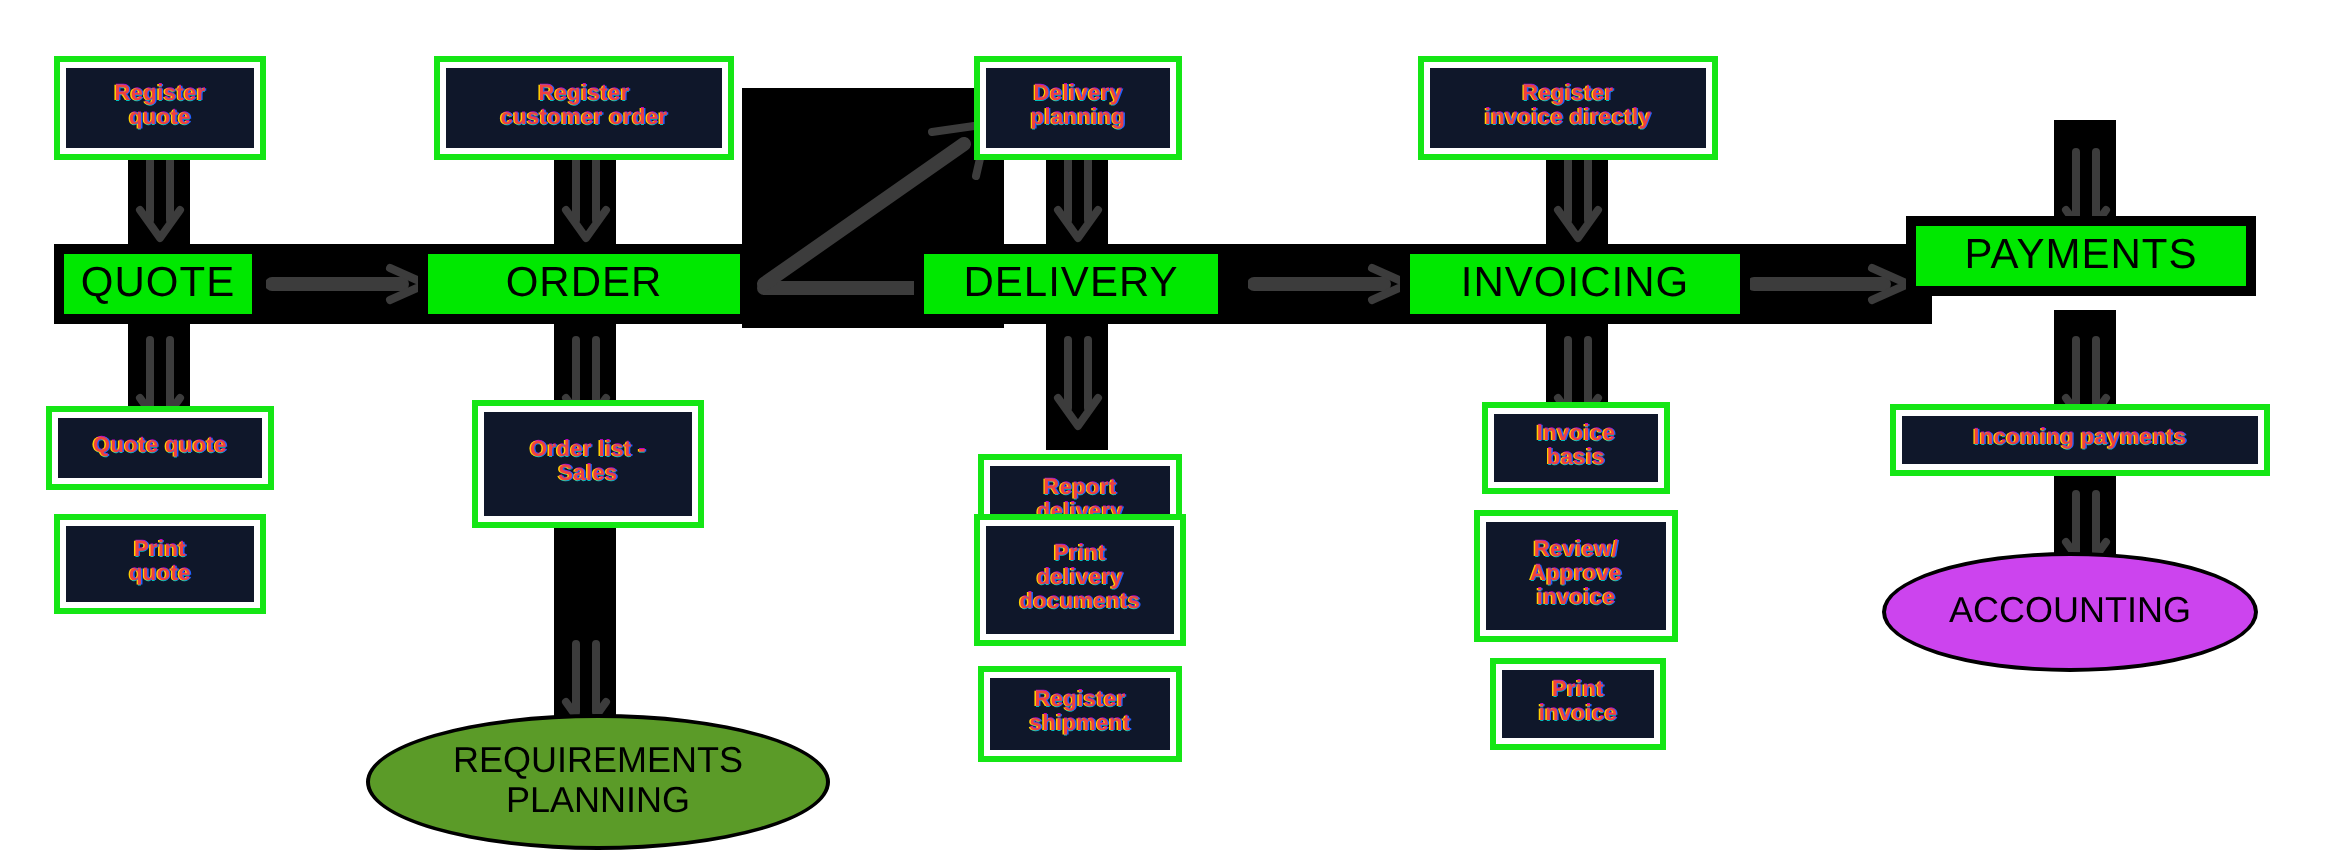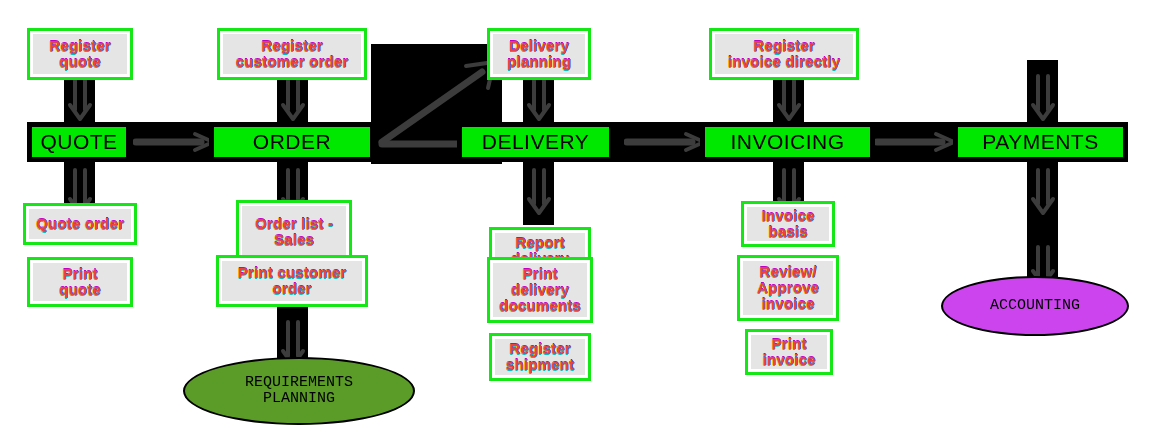--- a/index.html
+++ b/index.html
@@ -23,27 +23,27 @@
   
   .act{
     position:absolute;
     background:#ffffff;
     border:3px solid #15e615;
     box-sizing:border-box;
     padding:3px;
     z-index:7;
   }
   .act .inner{
-    background:#e5e5e5;
+    background:#0f172a;
     width:100%;height:100%;
     box-sizing:border-box;
     display:flex;align-items:center;justify-content:center;
     text-align:center;
     line-height:1.08;
-    font-size:15px;
+    font-size:11px;
     font-family:"Liberation Sans",sans-serif;
     font-weight:bold;
     letter-spacing:.2px;
     
     color:#f04040;
     text-shadow:
        0.7px 0 0 #2060ff,
       -0.7px 0 0 #ffd000,
        0 0.6px 0 #00c0c0,
        0 -0.6px 0 #c000c0;
@@ -51,23 +51,23 @@
 
   
   .ellipse{
     position:absolute;
     border-radius:50%;
     border:2px solid #000000;
     box-sizing:border-box;
     display:flex;align-items:center;justify-content:center;
     text-align:center;
     color:#000000;
-    font-size:15px;
+    font-size:18px;
     line-height:1.1;
-    font-family:Liberation Mono, monospace;
+    font-family:Liberation Sans, sans-serif;
     z-index:6;
   }
 
   
   .vband{position:absolute;background:#000000;z-index:3;}
   .hband{position:absolute;background:#000000;z-index:3;}
   .blackblock{position:absolute;background:#000000;z-index:2;}
 
   .varrow{position:absolute;z-index:5;}
   .harrow{position:absolute;z-index:5;}
@@ -225,37 +225,34 @@
   </div>
 
   <div class="proc" style="left:457px;top:122px;width:157px;height:40px;">
     <span>DELIVERY</span>
   </div>
 
   <div class="proc" style="left:700px;top:122px;width:175px;height:40px;">
     <span>INVOICING</span>
   </div>
 
-  <div class="proc" style="left:953px;top:122px;width:175px;height:40px;">
+  <div class="proc" style="left:953px;top:108px;width:175px;height:40px;">
     <span>PAYMENTS</span>
   </div>
 
   <div class="act" style="left:23px;top:203px;width:114px;height:42px;">
-    <div class="inner">Quote order</div>
+    <div class="inner">Quote quote</div>
   </div>
   <div class="act" style="left:27px;top:257px;width:106px;height:50px;">
     <div class="inner">Print<br>quote</div>
   </div>
 
   <div class="act" style="left:236px;top:200px;width:116px;height:64px;">
     <div class="inner">Order list -<br>Sales</div>
   </div>
-  <div class="act" style="left:216px;top:255px;width:152px;height:52px;">
-    <div class="inner">Print customer<br>order</div>
-  </div>
 
   <div class="act" style="left:489px;top:201px;width:102px;height:48px;margin-top:26px;">
     <div class="inner">Report<br>delivery</div>
   </div>
   <div class="act" style="left:487px;top:257px;width:106px;height:66px;">
     <div class="inner">Print<br>delivery<br>documents</div>
   </div>
   <div class="act" style="left:489px;top:333px;width:102px;height:48px;">
     <div class="inner">Register<br>shipment</div>
   </div>
@@ -263,20 +260,23 @@
   <div class="act" style="left:741px;top:201px;width:94px;height:46px;">
     <div class="inner">Invoice<br>basis</div>
   </div>
   <div class="act" style="left:737px;top:255px;width:102px;height:66px;">
     <div class="inner">Review/<br>Approve<br>invoice</div>
   </div>
   <div class="act" style="left:745px;top:329px;width:88px;height:46px;">
     <div class="inner">Print<br>invoice</div>
   </div>
 
+  <div class="act" style="left:945px;top:202px;width:190px;height:36px;">
+    <div class="inner">Incoming payments</div>
+  </div>
 
   <div class="ellipse" style="left:183px;top:357px;width:232px;height:68px;background:#5b9b28;">
     <span>REQUIREMENTS<br>PLANNING</span>
   </div>
 
   <div class="ellipse" style="left:941px;top:276px;width:188px;height:60px;background:#cc44ee;">
     <span>ACCOUNTING</span>
   </div>
 
 </div>

